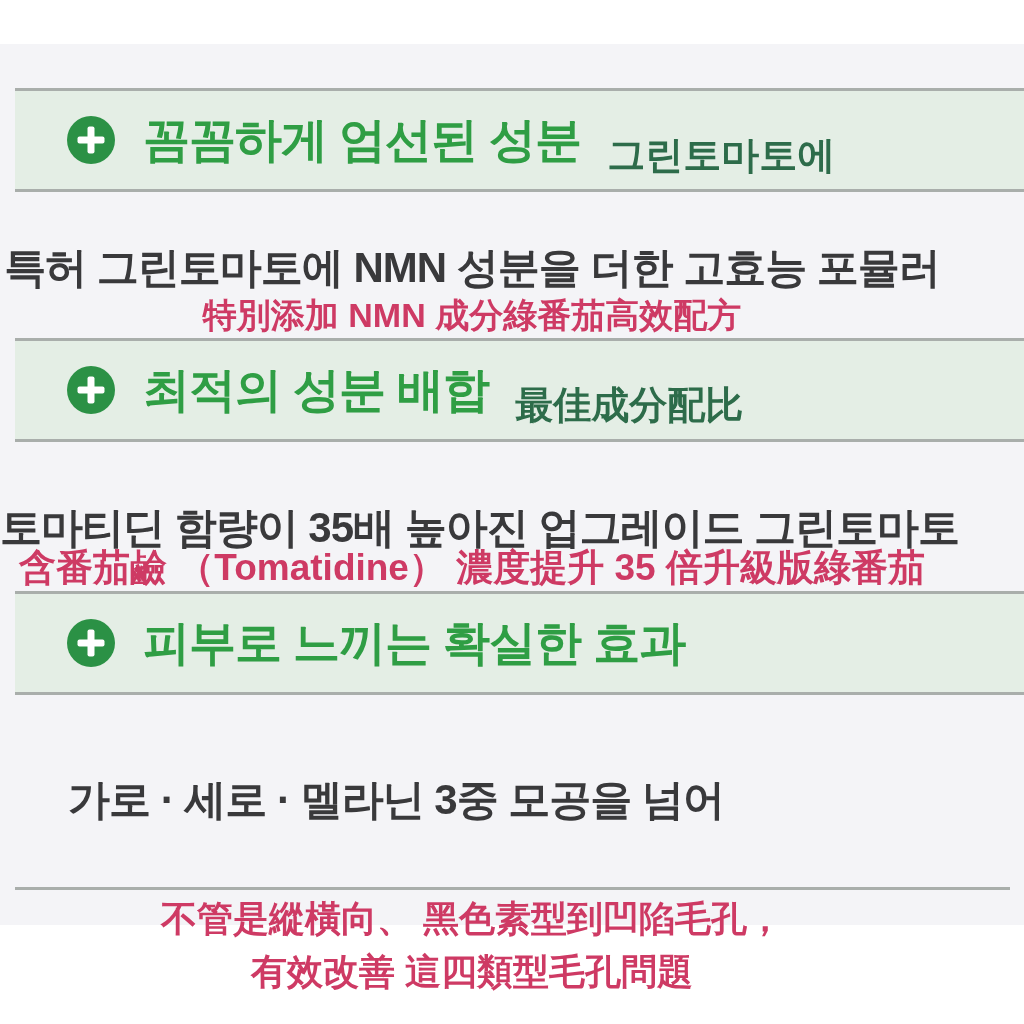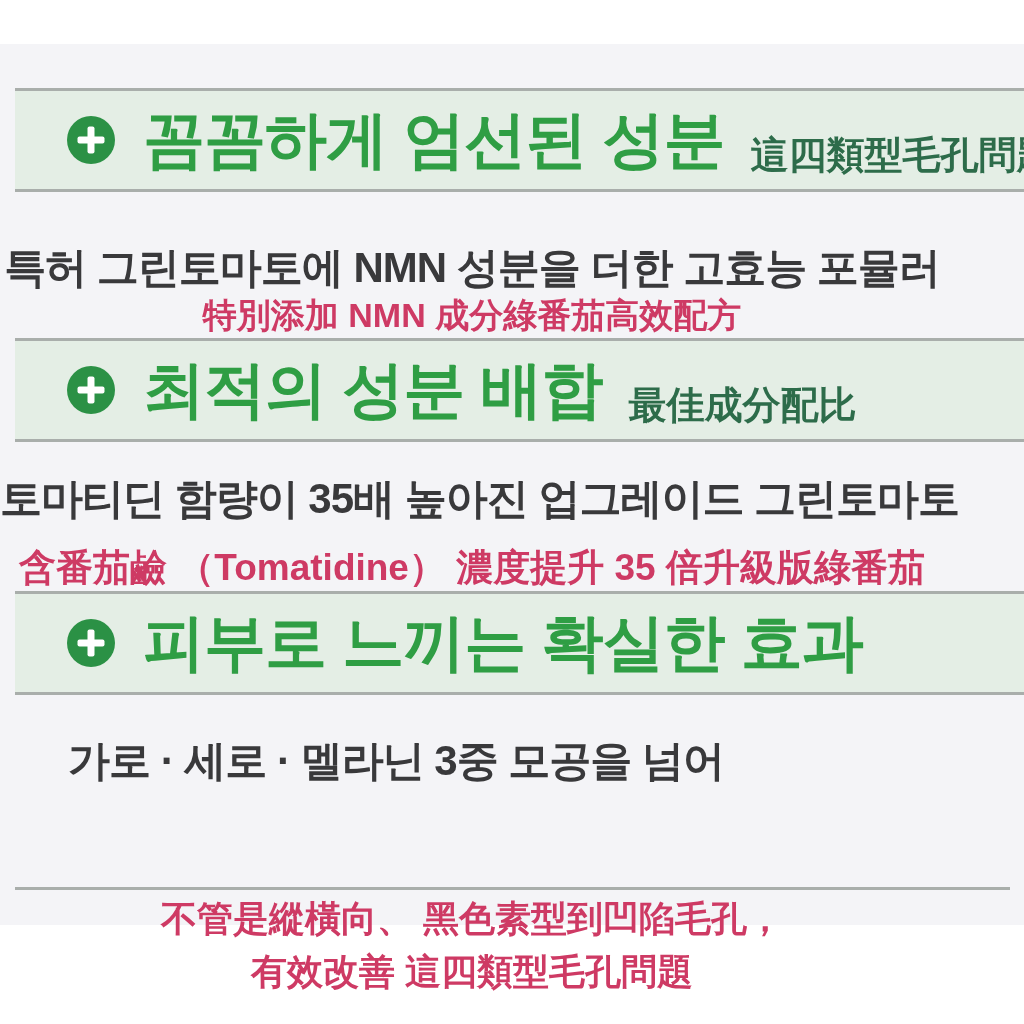--- a/index.html
+++ b/index.html
@@ -28,21 +28,21 @@
     background:var(--green-icon,#2b9145);
     position:relative;flex:none;
   }
   .plus::before,.plus::after{
     content:"";position:absolute;background:#ffffff;
     left:50%;top:50%;transform:translate(-50%,-50%);border-radius:2px;
   }
   .plus::before{width:27px;height:7px;}
   .plus::after{width:7px;height:27px;}
   .h-ko{
-    font-size:62px;font-weight:700;letter-spacing:-1px;
+    font-size:47px;font-weight:700;letter-spacing:-1px;
     color:var(--green,#2f9e44);margin-left:28px;white-space:nowrap;
   }
   .h-zh{
     font-size:38px;font-weight:700;
     color:var(--dark-green,#2d6c4a);margin-left:26px;
     position:relative;top:15px;white-space:nowrap;
   }
   .h-zh.sm{font-size:35px;top:11px;margin-left:18px;}
   .txt{
     position:absolute;left:0;width:944px;margin:0;white-space:nowrap;
@@ -52,42 +52,42 @@
     color:var(--text-dark,#39393b);
   }
   .zh{
     font-weight:700;
     color:var(--pink,#ce3a64);
   }
   .center{text-align:center;}
   .left{padding-left:68px;box-sizing:border-box;}
   .body-ko-1{top:240px;}
   .body-zh-1{top:293px;font-size:34px;}
-  .body-ko-2{top:471px;}
+  .body-ko-2{top:500px;}
   .body-zh-2{top:543px;font-size:37px;}
-  .body-ko-3a{top:733px;}
+  .body-ko-3a{top:772px;}
   .body-ko-3b{top:803px;}
   .divider{
     position:absolute;left:15px;top:887px;width:995px;height:3px;
     background:var(--border-gray,#a9aeab);
   }
   .body-zh-3a{top:895px;font-size:36px;}
   .body-zh-3b{top:948px;font-size:36px;}
 </style>
 </head>
 <body style="--gray-bg: #f4f4f7; --banner-bg: #e4eee5; --border-gray: #a9aeab; --green: #2f9e44; --green-icon: #2b9145; --dark-green: #2d6c4a; --pink: #ce3a64; --text-dark: #39393b;">
 
 <div class="page">
 
   <div class="gray-bg"></div>
 
   <section class="banner banner-1">
     <span class="plus"></span>
     <span class="h-ko">꼼꼼하게 엄선된 성분</span>
-    <span class="h-zh">這四類型毛孔問題</span>
+    <span class="h-zh">그린토마토에</span>
   </section>
   <p class="txt ko center body-ko-1">특허 그린토마토에 NMN 성분을 더한 고효능 포뮬러</p>
   <p class="txt zh center body-zh-1">特別添加 NMN 成分綠番茄高效配方</p>
 
   <section class="banner banner-2">
     <span class="plus"></span>
     <span class="h-ko">최적의 성분 배합</span>
     <span class="h-zh">最佳成分配比</span>
   </section>
   <p class="txt ko center body-ko-2">토마티딘 함량이 35배 높아진 업그레이드 그린토마토</p>

